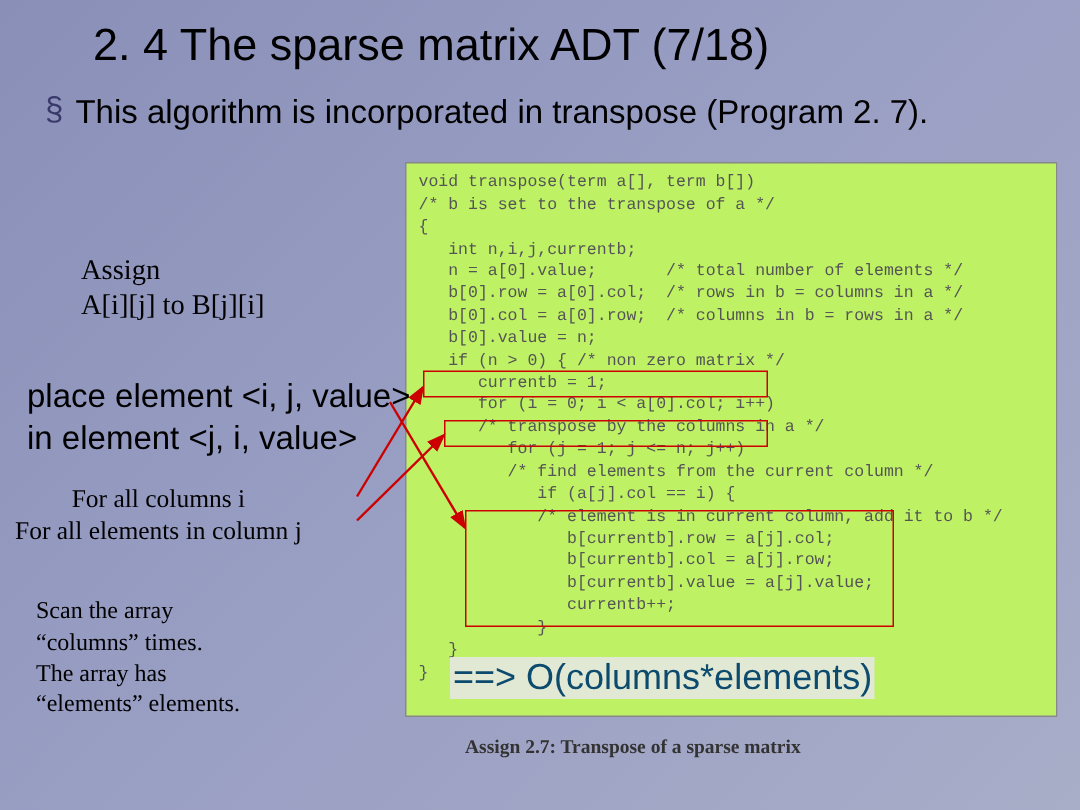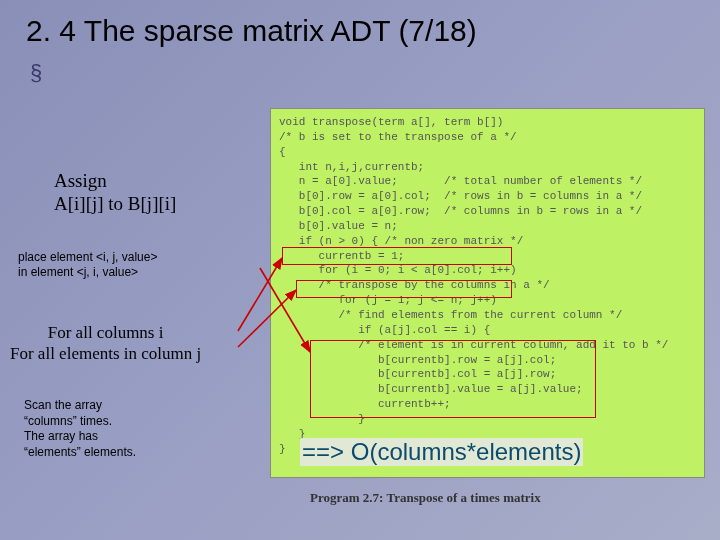--- a/index.html
+++ b/index.html
@@ -5,21 +5,21 @@
   * { margin: 0; padding: 0; box-sizing: border-box; }
   body {
     width: 720px; height: 540px;
     background: linear-gradient(135deg, #8a8fb8 0%, #9a9fc4 50%, #a8adc8 100%);
     font-family: Arial, sans-serif;
     position: relative;
     overflow: hidden;
   }
   .title {
     font-size: 30px;
-    padding: 14px 0 0 26px;
+    padding: 14px 0 0 62px;
     color: #000;
     font-weight: normal;
   }
   .bullet-row {
     display: flex;
     padding: 14px 0 0 30px;
   }
   .bullet {
     font-size: 22px;
     color: #3a3a6a;
@@ -55,39 +55,40 @@
     position: absolute;
     left: 18px; top: 170px;
     font-family: "Comic Sans MS", cursive;
     font-size: 19px;
     color: #000;
     line-height: 1.2;
   }
   .ann2 {
     position: absolute;
     left: 18px; top: 250px;
-    font-size: 12px;
+    font-size: 22px;
     color: #000;
     line-height: 1.25;
   }
   .ann3 {
     position: absolute;
     left: 10px; top: 322px;
     font-family: "Comic Sans MS", cursive;
     font-size: 17px;
     color: #000;
     text-align: center;
     line-height: 1.25;
   }
   .ann4 {
     position: absolute;
     left: 24px; top: 398px;
-    font-size: 12px;
+    font-size: 16px;
     color: #000;
     line-height: 1.3;
+    font-family: Liberation Serif, serif;
   }
   .complexity {
     position: absolute;
     left: 300px; top: 438px;
     font-size: 24px;
     color: #0c4a6e;
     background: rgba(232,232,232,0.85);
     padding: 0 2px;
   }
   .redbox {
@@ -105,20 +106,21 @@
     pointer-events: none;
   }
 </style>
 </head>
 <body>
 
 <div class="title">2. 4 The sparse matrix ADT (7/18)</div>
 
 <div class="bullet-row">
   <span class="bullet">§</span>
+  <span class="bullet-text">This algorithm is incorporated in transpose (Program 2. 7).</span>
 </div>
 
 <div class="code-box" style="white-space: pre;">void transpose(term a[], term b[])
 /* b is set to the transpose of a */
 {
    int n,i,j,currentb;
    n = a[0].value;       /* total number of elements */
    b[0].row = a[0].col;  /* rows in b = columns in a */
    b[0].col = a[0].row;  /* columns in b = rows in a */
    b[0].value = n;
@@ -130,21 +132,21 @@
          /* find elements from the current column */
             if (a[j].col == i) {
             /* element is in current column, add it to b */
                b[currentb].row = a[j].col;
                b[currentb].col = a[j].row;
                b[currentb].value = a[j].value;
                currentb++;
             }
    }
 }</div>
-<div class="code-caption">Program 2.7: Transpose of a times matrix</div>
+<div class="code-caption">Assign 2.7: Transpose of a sparse matrix</div>
 
 <div class="ann1" style="white-space: pre-line; margin-left: 36px;">Assign
 A[i][j] to B[j][i]</div>
 <div class="ann2" style="white-space: pre-line;">place element &lt;i, j, value&gt;
 in element &lt;j, i, value&gt;</div>
 <div class="ann3" style="white-space: pre-line;">For all columns i
 For all elements in column j</div>
 <div class="ann4" style="white-space: pre-line;">Scan the array
 “columns” times.
 The array has

